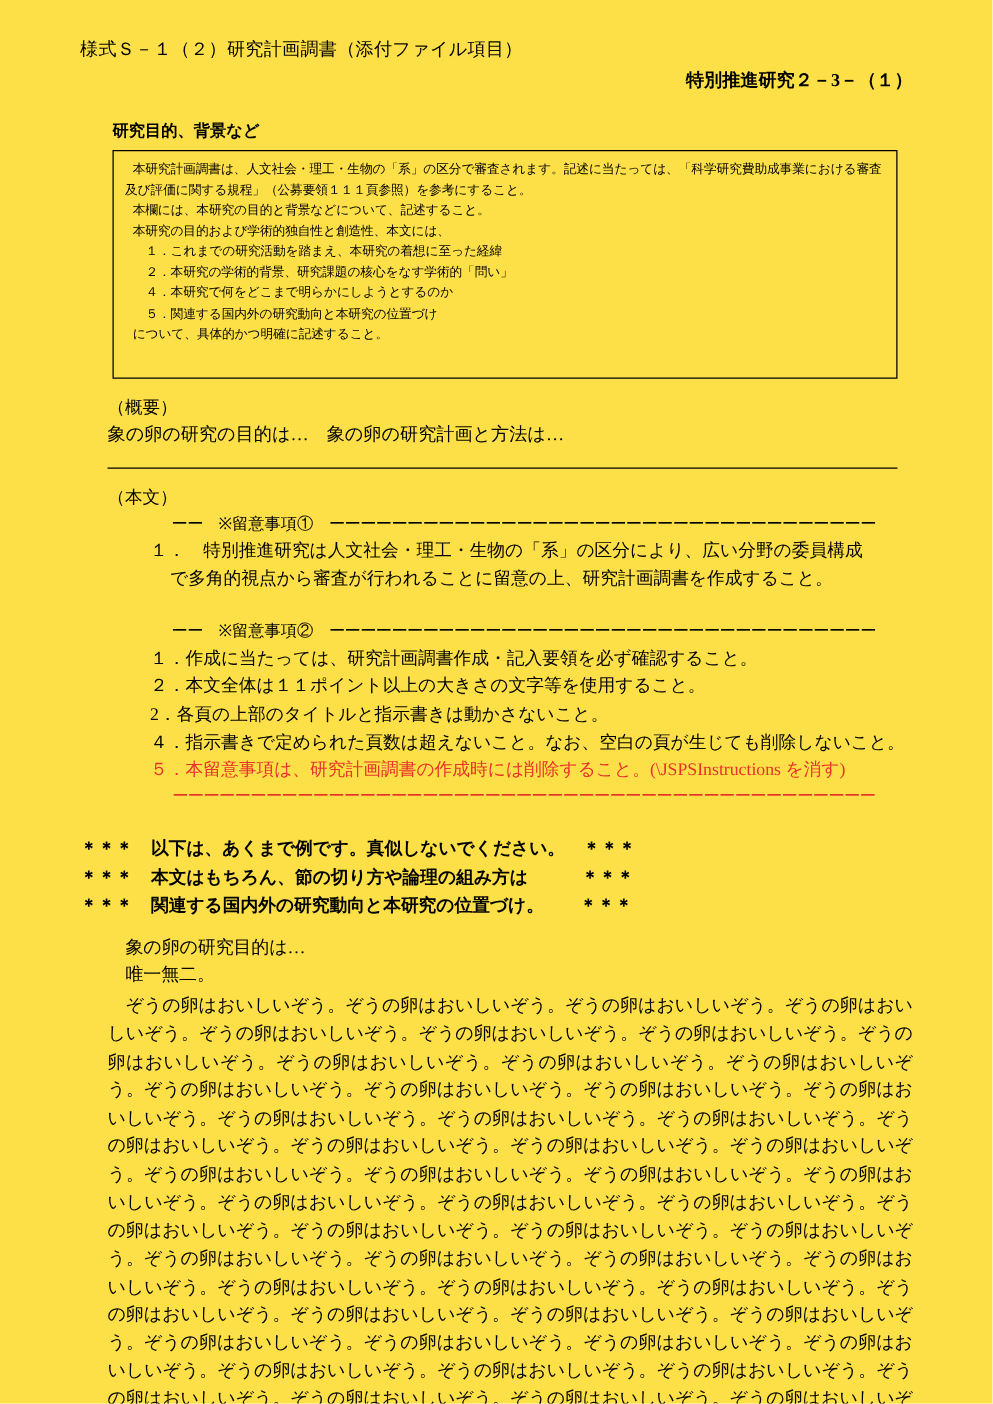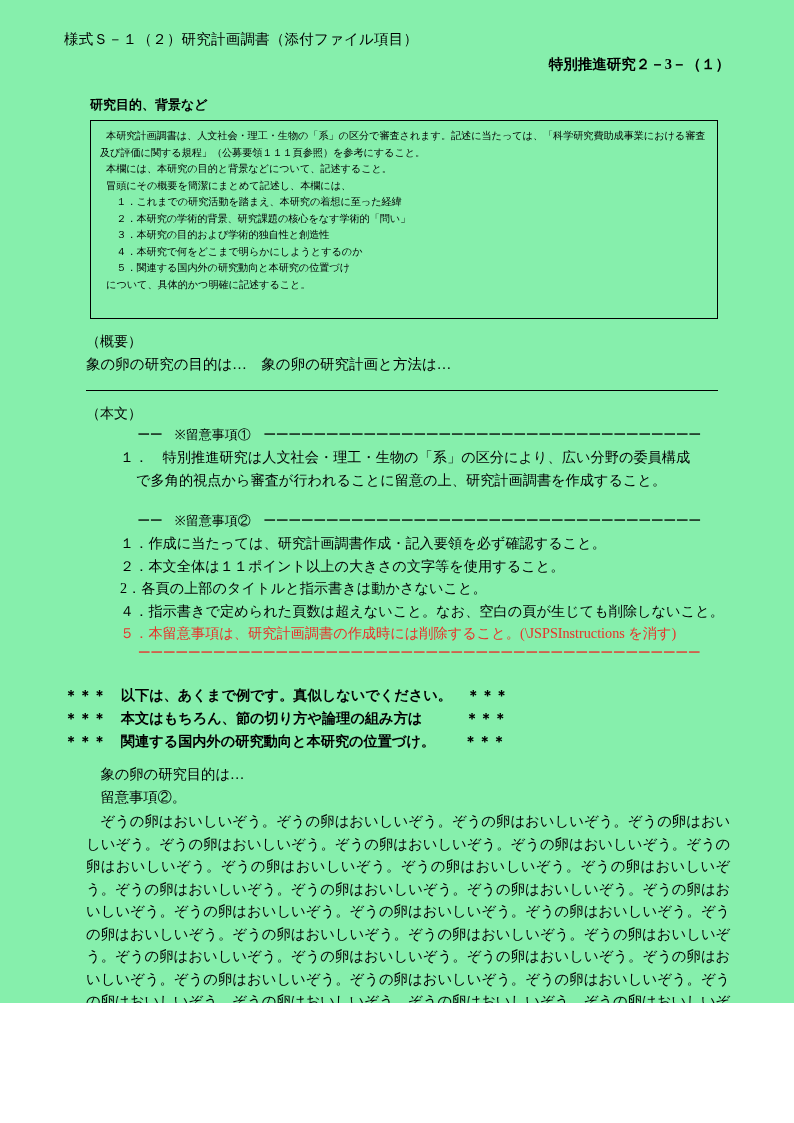--- a/index.html
+++ b/index.html
@@ -7,23 +7,23 @@
     padding: 0;
     background: #ffffff;
   }
   body {
     font-family: "Liberation Serif", "DejaVu Serif", serif;
     color: #000000;
   }
   .page {
     position: relative;
     width: 794px;
-    height: 1003px;
+    height: 1123px;
     margin: 0 auto;
-    background: #86efac;
+    background: #fde047;
     overflow: hidden;
   }
   .inner {
     position: absolute;
     left: 64px;
     top: 30px;
     width: 672px;
   }
 
   
@@ -161,25 +161,24 @@
   <div class="inner">
 
     <div class="form-title">様式Ｓ－１（２）研究計画調書（添付ファイル項目）</div>
     <div class="doc-header-right">特別推進研究２－3－（１）</div>
 
     <div class="section-heading">研究目的、背景など</div>
 
     <div class="instruction-box">
       <p class="indent1">本研究計画調書は、人文社会・理工・生物の「系」の区分で審査されます。記述に当たっては、「科学研究費助成事業における審査及び評価に関する規程」（公募要領１１１頁参照）を参考にすること。</p>
       <p class="indent1">本欄には、本研究の目的と背景などについて、記述すること。</p>
-      <p class="indent1">冒頭にその概要を簡潔にまとめて記述し、本欄には、</p>
+      <p class="indent1">本研究の目的および学術的独自性と創造性、本文には、</p>
       <ul class="ib-list">
         <li>１．これまでの研究活動を踏まえ、本研究の着想に至った経緯</li>
         <li>２．本研究の学術的背景、研究課題の核心をなす学術的「問い」</li>
-        <li>３．本研究の目的および学術的独自性と創造性</li>
         <li>４．本研究で何をどこまで明らかにしようとするのか</li>
         <li>５．関連する国内外の研究動向と本研究の位置づけ</li>
       </ul>
       <p class="indent1">について、具体的かつ明確に記述すること。</p>
     </div>
 
     <div class="label-line">（概要）</div>
     <div class="gaiyou-text">象の卵の研究の目的は…　象の卵の研究計画と方法は…</div>
 
     <hr class="hr-thick">
@@ -204,17 +203,17 @@
     </ul>
     <div class="dash-line red" style="margin-left:38px;">ーーーーーーーーーーーーーーーーーーーーーーーーーーーーーーーーーーーーーーーーーーーーー</div>
 
     <div class="example-block">
       <span class="line">＊＊＊　以下は、あくまで例です。真似しないでください。　＊＊＊</span>
       <span class="line">＊＊＊　本文はもちろん、節の切り方や論理の組み方は　　　＊＊＊</span>
       <span class="line">＊＊＊　関連する国内外の研究動向と本研究の位置づけ。　　＊＊＊</span>
     </div>
 
     <div class="body-p indent-1">象の卵の研究目的は…</div>
-    <div class="body-p indent-1">留意事項②。</div>
+    <div class="body-p indent-1">唯一無二。</div>
     <div class="body-flow">　ぞうの卵はおいしいぞう。ぞうの卵はおいしいぞう。ぞうの卵はおいしいぞう。ぞうの卵はおいしいぞう。ぞうの卵はおいしいぞう。ぞうの卵はおいしいぞう。ぞうの卵はおいしいぞう。ぞうの卵はおいしいぞう。ぞうの卵はおいしいぞう。ぞうの卵はおいしいぞう。ぞうの卵はおいしいぞう。ぞうの卵はおいしいぞう。ぞうの卵はおいしいぞう。ぞうの卵はおいしいぞう。ぞうの卵はおいしいぞう。ぞうの卵はおいしいぞう。ぞうの卵はおいしいぞう。ぞうの卵はおいしいぞう。ぞうの卵はおいしいぞう。ぞうの卵はおいしいぞう。ぞうの卵はおいしいぞう。ぞうの卵はおいしいぞう。ぞうの卵はおいしいぞう。ぞうの卵はおいしいぞう。ぞうの卵はおいしいぞう。ぞうの卵はおいしいぞう。ぞうの卵はおいしいぞう。ぞうの卵はおいしいぞう。ぞうの卵はおいしいぞう。ぞうの卵はおいしいぞう。ぞうの卵はおいしいぞう。ぞうの卵はおいしいぞう。ぞうの卵はおいしいぞう。ぞうの卵はおいしいぞう。ぞうの卵はおいしいぞう。ぞうの卵はおいしいぞう。ぞうの卵はおいしいぞう。ぞうの卵はおいしいぞう。ぞうの卵はおいしいぞう。ぞうの卵はおいしいぞう。ぞうの卵はおいしいぞう。ぞうの卵はおいしいぞう。ぞうの卵はおいしいぞう。ぞうの卵はおいしいぞう。ぞうの卵はおいしいぞう。ぞうの卵はおいしいぞう。ぞうの卵はおいしいぞう。ぞうの卵はおいしいぞう。ぞうの卵はおいしいぞう。ぞうの卵はおいしいぞう。ぞうの卵はおいしいぞう。ぞうの卵はおいしいぞう。ぞうの卵はおいしいぞう。ぞうの卵はおいしいぞう。ぞうの卵はおいしいぞう。ぞうの卵はおいしいぞう。ぞうの卵はおいしいぞう。ぞうの卵はおいしいぞう。ぞうの卵はおいしいぞう。ぞうの卵はおいしいぞう。ぞうの卵はおいしいぞう。ぞうの卵はおいしいぞう。ぞうの卵はおい</div>
 
   </div>
 </div>
 
 </body></html>

